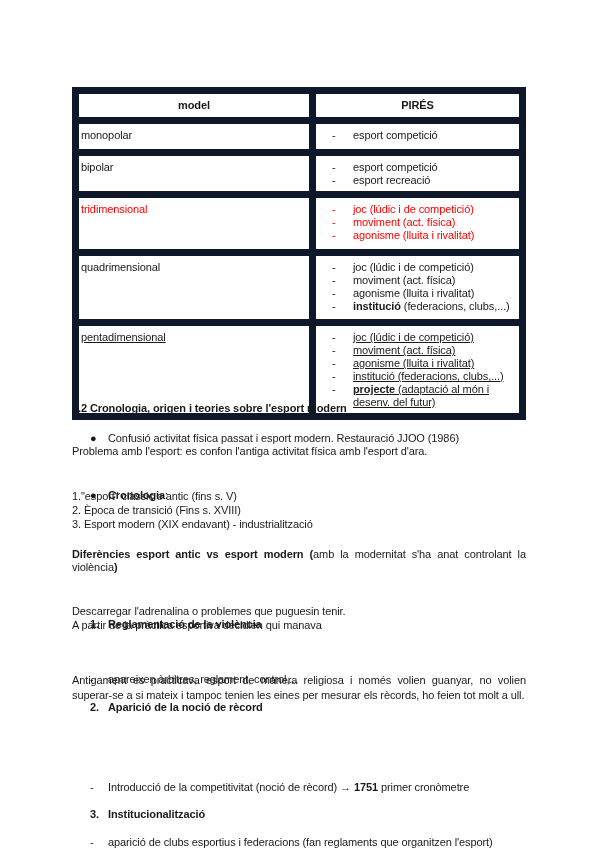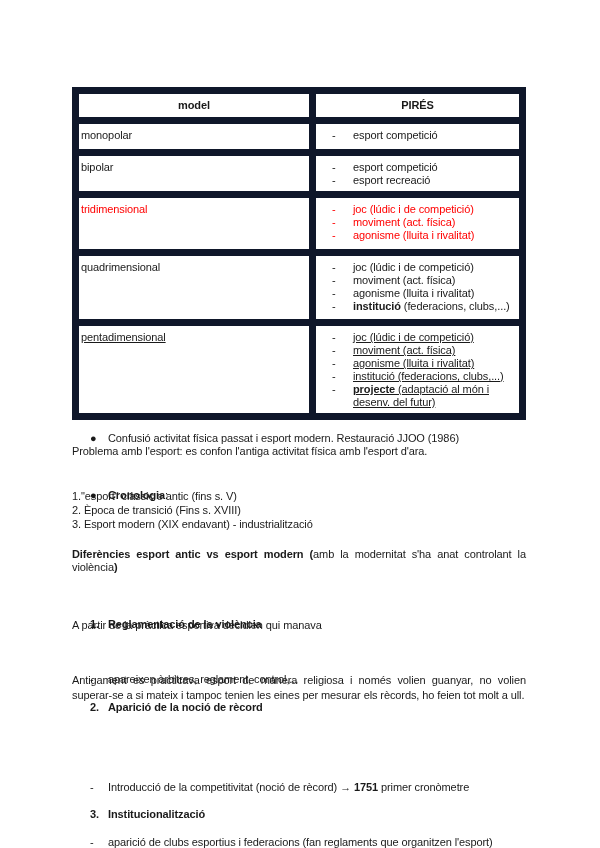--- a/index.html
+++ b/index.html
@@ -178,20 +178,21 @@
           <li>moviment (act. física)</li>
           <li>agonisme (lluita i rivalitat)</li>
           <li>institució (federacions, clubs,...)</li>
           <li><b>projecte</b><span> (adaptació al món i desenv. del futur)</span></li>
         </ul>
       </td>
     </tr>
   </tbody>
     </table>
 
+  <div class="section bold" style="top:402px;">1.2 Cronologia, origen i teories sobre l'esport modern</div>
 
   <div class="section bullet-line" style="top:432px;">
     <span class="dot">●</span>
     <span>Confusió activitat física passat i esport modern. Restauració JJOO (1986)</span>
   </div>
   <div class="section" style="top:445px;">Problema amb l'esport: es confon l'antiga activitat física amb l'esport d'ara.</div>
 
   <div class="section bullet-line" style="top:476px;">
     <span class="dot">●</span>
     <b>Cronologia</b><span>:</span>
@@ -201,20 +202,21 @@
   <div class="section" style="top:518px;">3. Esport modern  (XIX endavant) - industrialització</div>
 
   <div class="section justify" style="top:548px; width:454px;">
     <b>Diferències esport antic vs esport modern (</b><span>amb la modernitat s'ha anat controlant la violència</span><b>)</b>
   </div>
 
   <div class="section num-head" style="top:592px;">
     <span class="num">1.</span>
     <span>Reglamentació de la violència</span>
   </div>
+  <div class="section" style="top:605px;">Descarregar l'adrenalina o problemes que puguesin tenir.</div>
   <div class="section" style="top:619px;">A partir de la pràctica esportiva decidien qui manava</div>
   <div class="section dash-line" style="top:634px;">
     <span class="dash">-</span>
     <span>apareixen àrbitres, reglament, control,...</span>
   </div>
 
   <div class="section num-head" style="top:649px;">
     <span class="num">2.</span>
     <span>Aparició de la noció de rècord</span>
   </div>

